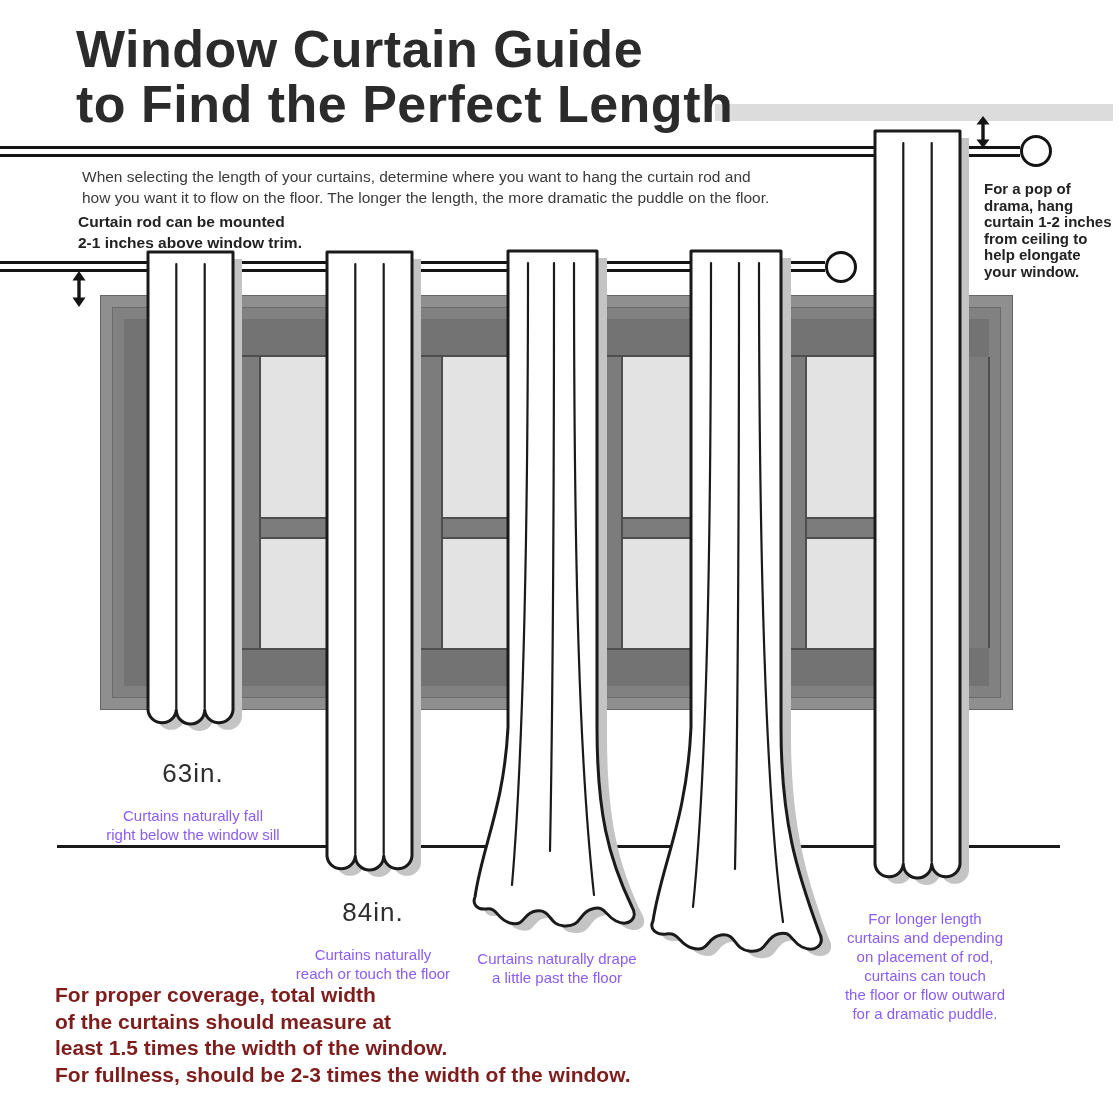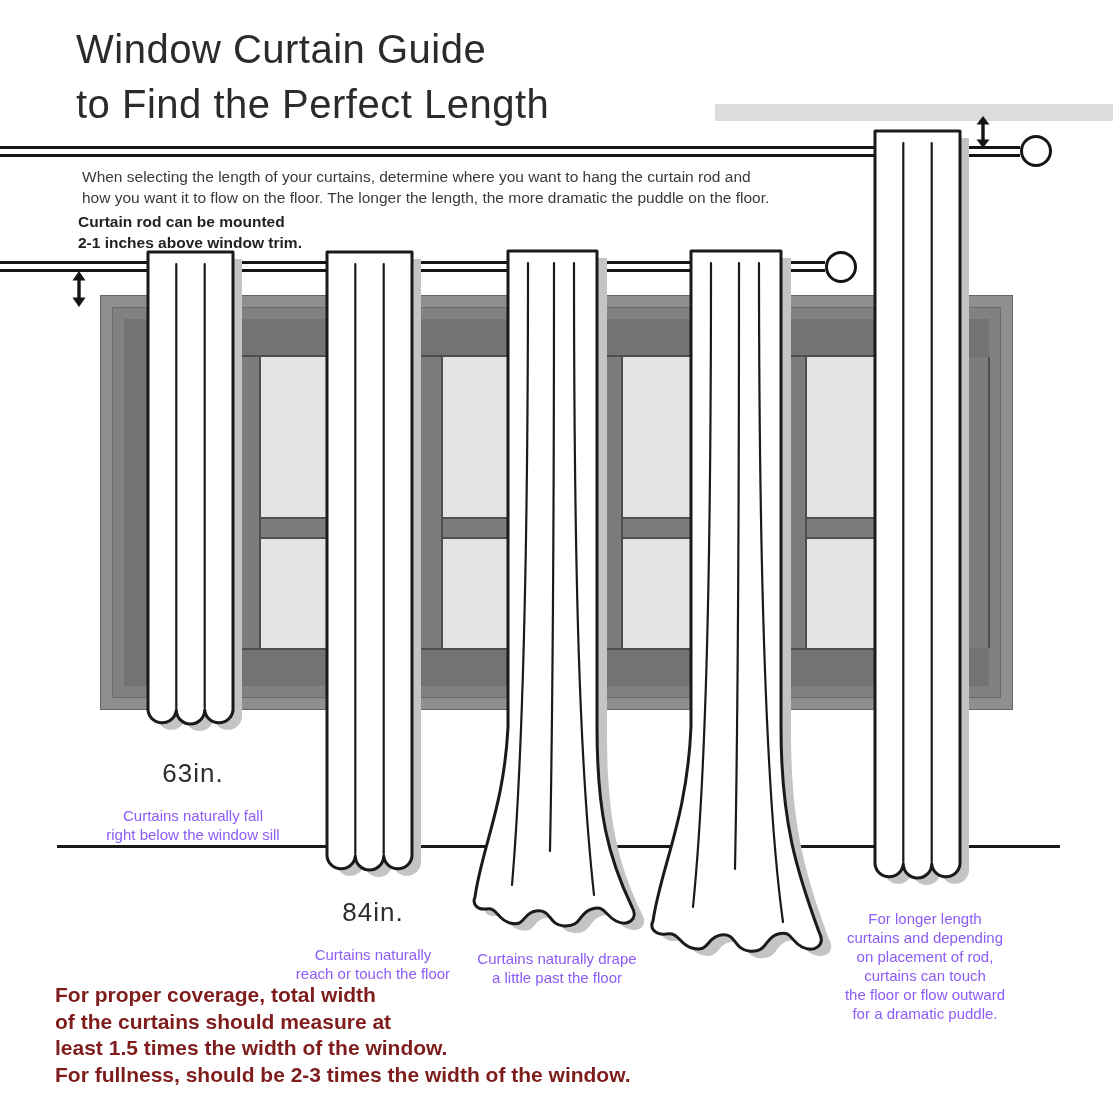--- a/index.html
+++ b/index.html
@@ -2,21 +2,21 @@
 <html><head>
 <meta charset="utf-8">
 <style>
   html,body{margin:0;padding:0;background:#fff;}
   #canvas{position:relative;width:1120px;height:1120px;background:#fff;overflow:hidden;
           font-family:"Liberation Sans",sans-serif;color:#2b2b2b;}
   .abs{position:absolute;}
   .ml{white-space:pre-line;}
 
   
-  .title{left:76px;top:22px;font-size:40px;line-height:55px;font-weight:400;
+  .title{left:76px;top:22px;font-size:52px;line-height:55px;font-weight:700;
          letter-spacing:.5px;color:#2b2b2b;z-index:6;}
   .intro{left:82px;top:166px;font-size:15.5px;line-height:21px;color:#3a3a3a;z-index:6;}
   .rod-note{left:78px;top:211px;font-size:15.5px;line-height:21px;font-weight:700;color:#222;z-index:6;}
   .ceiling-tip{left:984px;top:181px;width:136px;font-size:15px;line-height:16.5px;
                font-weight:700;color:#222;z-index:6;}
   .footer-note{left:55px;top:982px;font-size:21px;line-height:26.5px;font-weight:700;
                color:#7f1d1d;z-index:6;}
 
   .len-label{z-index:6;text-align:center;}
   .len-num{font-size:26px;color:#2e2e2e;letter-spacing:1px;}
@@ -134,20 +134,26 @@
     <path class="fold" d="M36.3,16 V735"></path>
     <path class="fold" d="M64.7,16 V735"></path>
   </svg>
 
   <div class="abs title ml">Window Curtain Guide
 to Find the Perfect Length</div>
   <div class="abs intro ml">When selecting the length of your curtains, determine where you want to hang the curtain rod and
 how you want it to flow on the floor. The longer the length, the more dramatic the puddle on the floor.</div>
   <div class="abs rod-note ml">Curtain rod can be mounted
 2-1 inches above window trim.</div>
+  <div class="abs ceiling-tip ml">For a pop of
+drama, hang
+curtain 1-2 inches
+from ceiling to
+help elongate
+your window.</div>
 
   <div class="abs len-label" style="left:88px;top:758px;width:210px;">
     <div class="len-num">63in.</div>
     <div class="len-desc ml">Curtains naturally fall
 right below the window sill</div>
   </div>
   <div class="abs len-label" style="left:268px;top:897px;width:210px;">
     <div class="len-num">84in.</div>
     <div class="len-desc ml">Curtains naturally
 reach or touch the floor</div>

